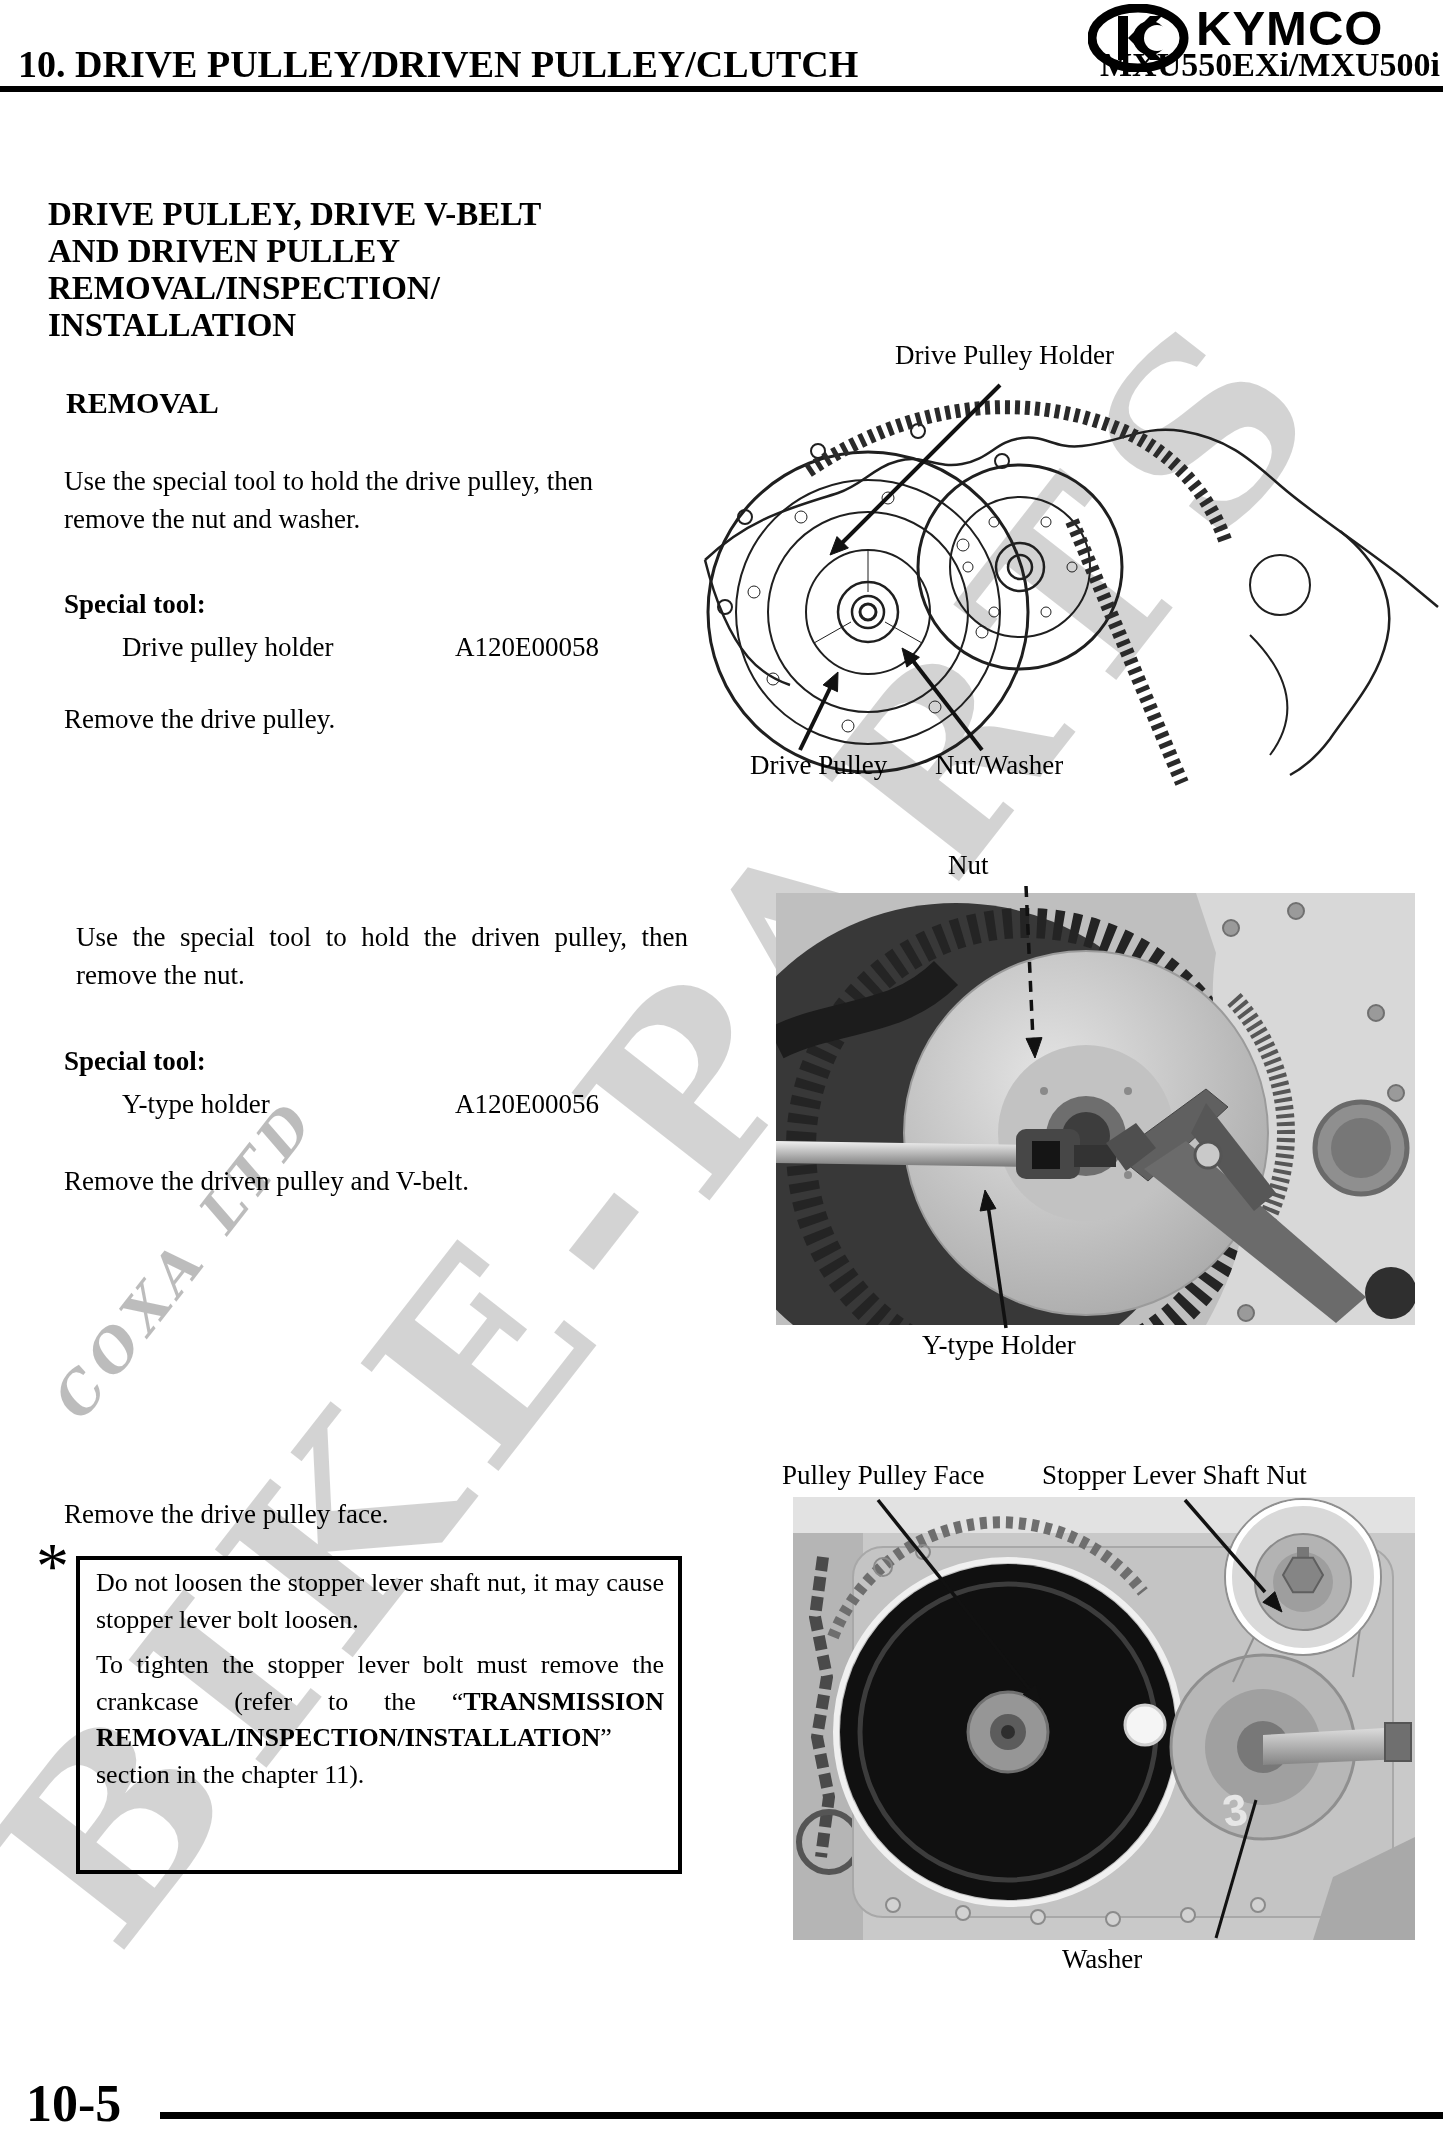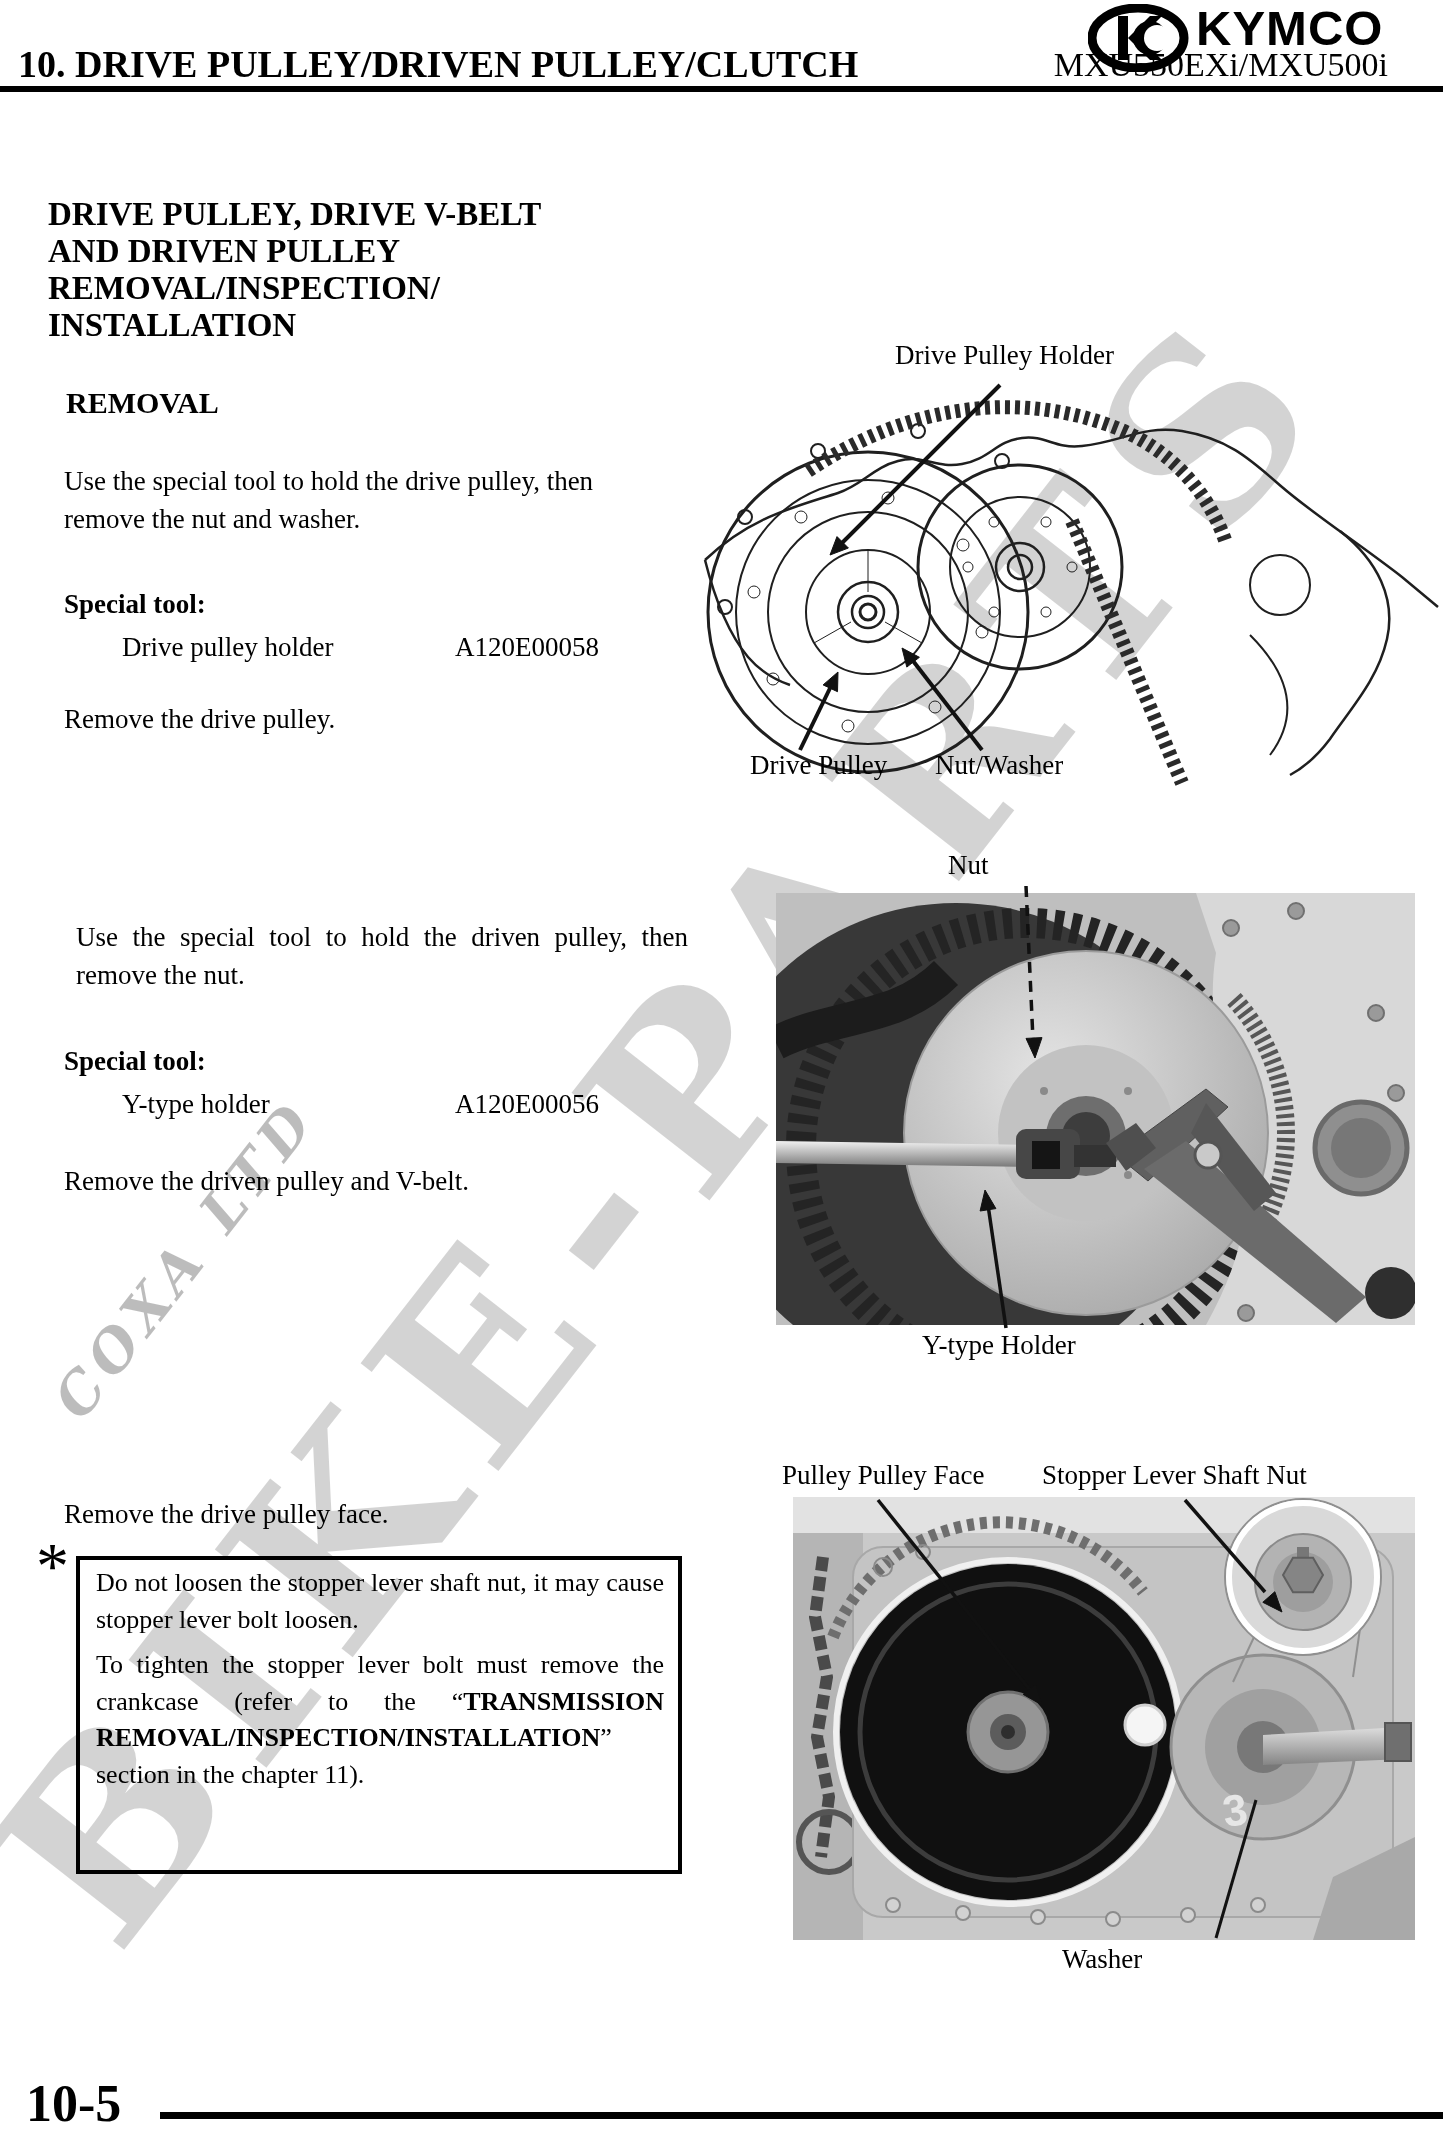--- a/index.html
+++ b/index.html
@@ -18,21 +18,21 @@
   .wm-sub{
     left:40px; top:1390px; transform:rotate(-52deg); transform-origin:0 0;
     font-family:"DejaVu Serif", serif; font-weight:bold; font-style:italic;
     font-size:56px; letter-spacing:8px; white-space:nowrap; color:#000; opacity:.26; z-index:1;
   }
   
   .chapter-title{left:18px; top:42px; font-size:38px; font-weight:bold; white-space:nowrap; z-index:5;}
   .brand-logo{left:1088px; top:4px; z-index:5;}
   .brand-name{left:1196px; top:0px; font-family:"Liberation Sans", sans-serif; font-weight:bold;
     font-size:49px; letter-spacing:1px; z-index:5;}
-  .model{left:976px; top:46px; width:412px; text-align:right; font-size:34px; font-weight:normal; z-index:5;}
+  .model{left:1028px; top:46px; width:412px; text-align:right; font-size:34px; font-weight:bold; z-index:5;}
   .header-rule{left:0; top:86px; width:1443px; height:6px; background:#000; z-index:5;}
   
   .section-title{left:48px; top:196px; font-size:33px; font-weight:bold; line-height:37px; z-index:5;}
   .removal-heading{left:66px; top:386px; font-size:30px; font-weight:bold; z-index:5;}
   .body-text{font-size:27px; line-height:38px; z-index:5;}
   .p1{left:64px; top:462px; width:604px;}
   .sp1{left:64px; top:585px; font-weight:bold;}
   .tool1-name{left:122px; top:628px;}
   .tool1-code{left:455px; top:628px;}
   .p2{left:64px; top:700px;}

